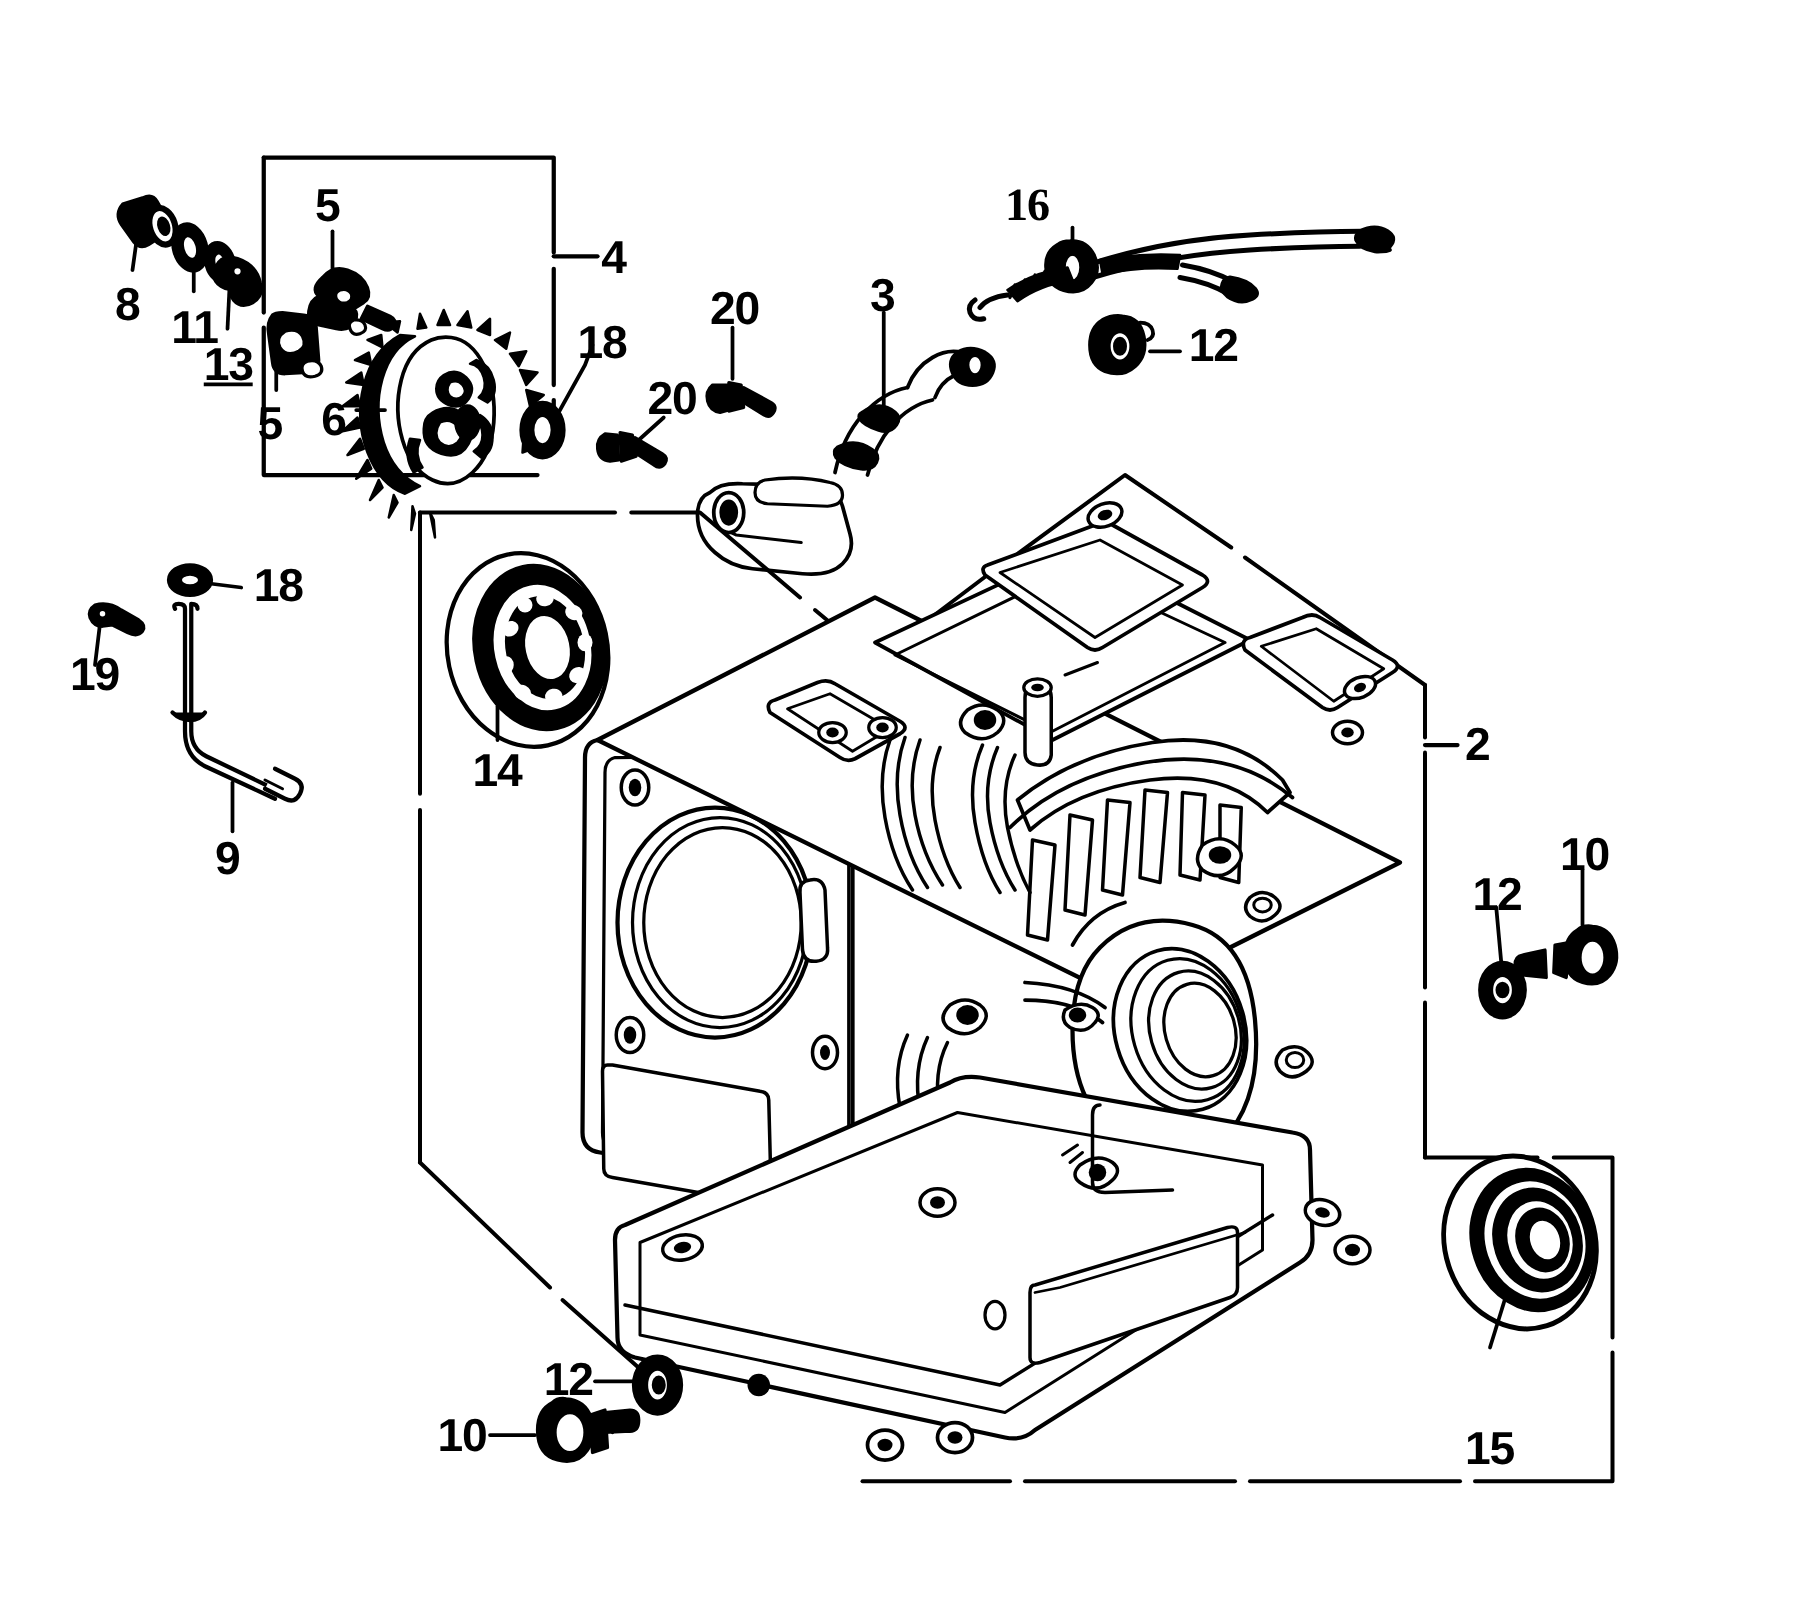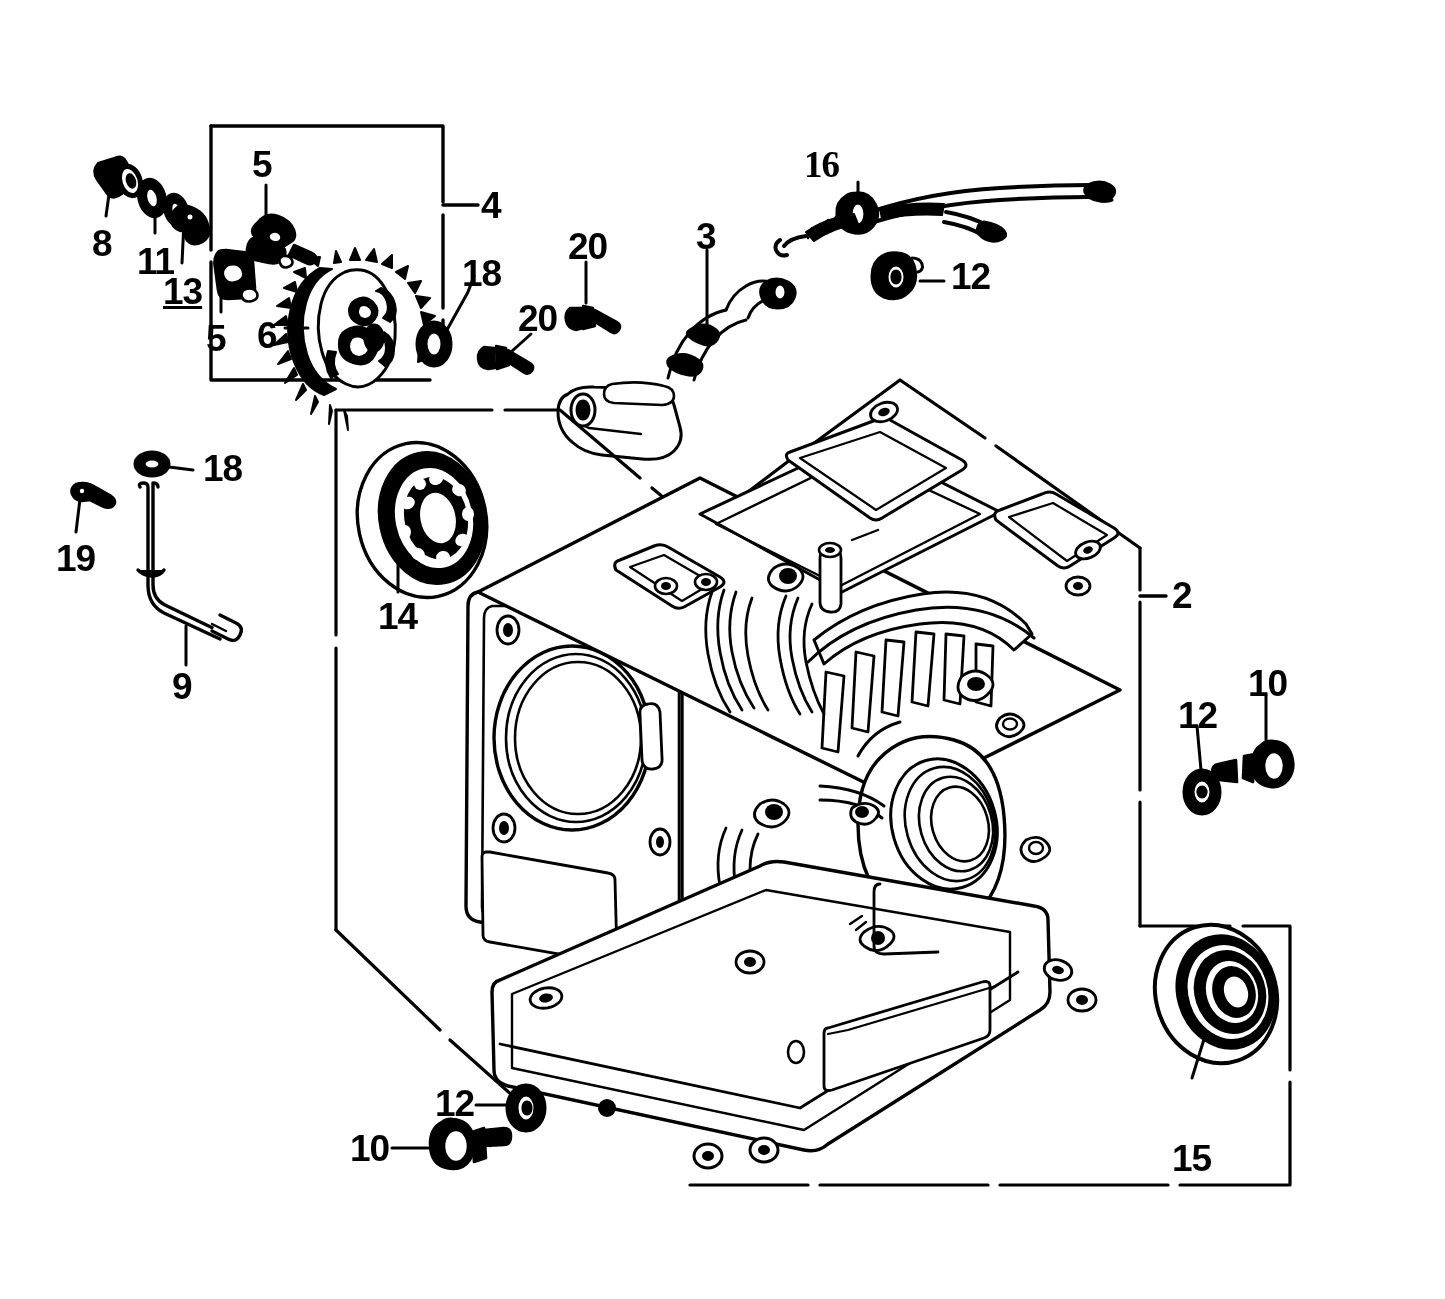--- a/index.html
+++ b/index.html
@@ -462,21 +462,21 @@
   <div class="callout" style="left:163px; top:273px;text-decoration:underline;">13</div>
   <div class="callout" style="left:462px; top:255px;">18</div>
   <div class="callout" style="left:203px; top:450px;">18</div>
   <div class="callout" style="left:568px; top:228px;">20</div>
   <div class="callout" style="left:518px; top:300px;">20</div>
   <div class="callout" style="left:696px; top:218px;">3</div>
   <div class="callout" style="left:804px; top:146px;font-family:Liberation Serif, serif;">16</div>
   <div class="callout" style="left:951px; top:258px;">12</div>
   <div class="callout" style="left:1172px; top:577px;">2</div>
   <div class="callout" style="left:378px; top:598px;">14</div>
-  <div class="callout" style="left:56px;  top:540px;">19</div>
+  <div class="callout" style="left:56px;  top:521px;">19</div>
   <div class="callout" style="left:172px; top:668px;">9</div>
   <div class="callout" style="left:1178px; top:697px;">12</div>
   <div class="callout" style="left:1248px; top:665px;">10</div>
   <div class="callout" style="left:1172px; top:1140px;">15</div>
   <div class="callout" style="left:435px; top:1085px;">12</div>
   <div class="callout" style="left:350px; top:1130px;">10</div>
 
 </div>
 
 </body></html>

